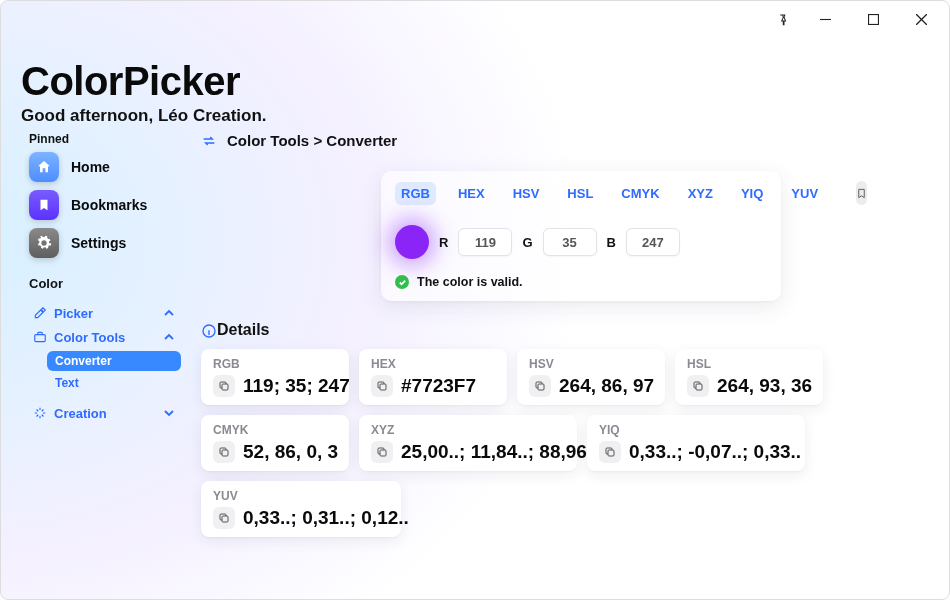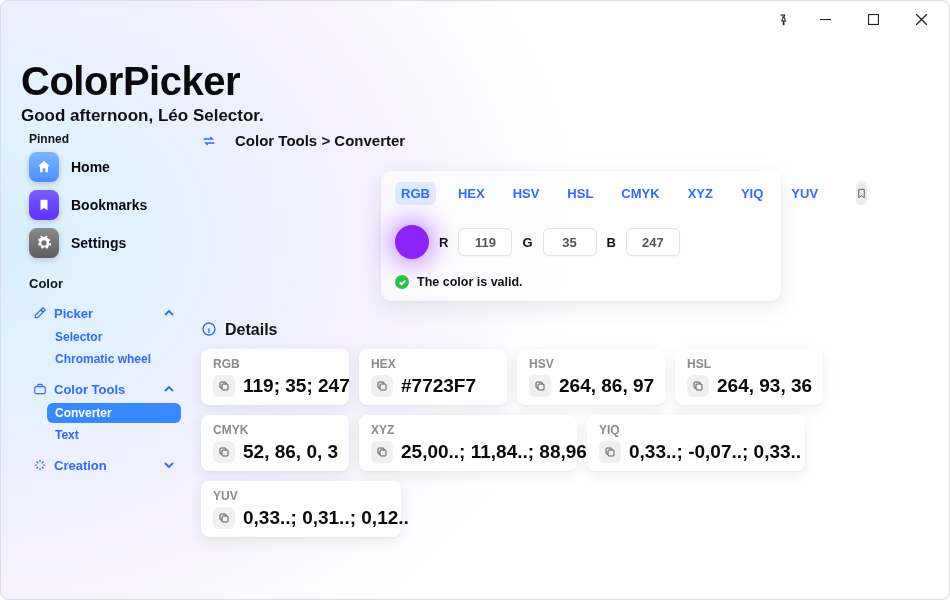--- a/index.html
+++ b/index.html
@@ -25,21 +25,21 @@
   .pin-icon.settings { background: linear-gradient(180deg,#8a8a8a,#5e5e5e); }
   .pin-text { font-size: 14px; font-weight: 700; color: #0a0a0a; }
   .tools-label { font-size: 13px; font-weight: 700; color: #111; margin: 10px 0 10px 0; }
   .nav-group-head { display: flex; justify-content: space-between; color: #2f6bff; font-weight: 700; font-size: 13px; padding: 4px 4px; cursor: pointer; }
   .nav-group-head .lead { display: flex; align-items: center; gap: 7px; }
   .nav-sub { display: flex; flex-direction: column; gap: 2px; margin: 2px 0 8px 18px; }
   .nav-sub-item { color: #2f6bff; font-size: 12px; font-weight: 600; padding: 3px 8px; border-radius: 6px; cursor: pointer; }
   .nav-sub-item.active { background: #3889ff; color: #fff; }
   .chevron { width: 16px; height: 16px; display: inline-flex; align-items: center; justify-content: center; }
   .main { flex: 1; padding-left: 20px; display: flex; flex-direction: column; min-width: 0; }
-  .breadcrumb { display: flex; align-items: center; gap: 18px; font-size: 15px; font-weight: 700; color: #111; }
+  .breadcrumb { display: flex; align-items: center; gap: 10px; font-size: 15px; font-weight: 700; color: #111; }
   .bc-icon { color: #2f6bff; display: inline-flex; }
   .converter-card {
     margin: 22px 0 0 180px; width: 400px; background: rgba(255,255,255,0.55);
     border-radius: 10px; box-shadow: 0 6px 22px rgba(60,60,100,0.10), 0 1px 3px rgba(0,0,0,0.04);
     padding: 10px 14px 12px 14px;
   }
   .tabs { display: flex; align-items: center; gap: 16px; font-size: 13px; font-weight: 800; color: #2f6bff; }
   .tab { padding: 4px 6px; border-radius: 6px; cursor: pointer; }
   .tab.active { background: #dfeaff; }
   .tab-spacer { flex: 1; }
@@ -48,21 +48,21 @@
   .swatch { width: 34px; height: 34px; border-radius: 50%; background: #8a24f7; box-shadow: 0 0 0 0 rgba(138,36,247,0.0), 0 0 22px 6px rgba(138,36,247,0.45); }
   .ch-label { font-weight: 800; font-size: 13px; color: #111; }
   .ch-input {
     width: 54px; height: 28px; border: 1px solid #e2e2e8; border-radius: 6px; background: #fff;
     text-align: center; font-size: 13px; font-weight: 600; color: #555; outline: none;
     box-shadow: 0 1px 2px rgba(0,0,0,0.04);
   }
   .status-row { display: flex; align-items: center; gap: 8px; margin-top: 16px; }
   .status-dot { width: 14px; height: 14px; border-radius: 50%; background: #2fbf4b; display: inline-flex; align-items: center; justify-content: center; }
   .status-text { font-size: 12.5px; font-weight: 700; color: #111; }
-  .details-head { display: flex; align-items: flex-start; gap: 8px; margin-top: 20px; color: #2f6bff; }
+  .details-head { display: flex; align-items: flex-end; margin-top: 20px; color: #2f6bff; }
   .details-title { font-size: 16px; font-weight: 800; color: #111; }
   .cards { display: flex; flex-wrap: wrap; gap: 10px; margin-top: 10px; width: 650px; }
   .card {
     background: #ffffff; border-radius: 8px; box-shadow: 0 4px 14px rgba(40,40,80,0.08), 0 1px 2px rgba(0,0,0,0.04);
     padding: 8px 12px; display: flex; flex-direction: column; gap: 4px; min-width: 140px;
   }
   .card-label { font-size: 12px; font-weight: 800; color: #8a8a92; }
   .card-row { display: flex; align-items: center; gap: 8px; }
   .copy-btn { width: 22px; height: 22px; border-radius: 6px; background: #f0f0f3; display: flex; align-items: center; justify-content: center; color: #555; cursor: pointer; flex-shrink: 0; }
   .card-value { font-size: 19px; font-weight: 800; color: #0a0a0a; white-space: nowrap; }
@@ -93,21 +93,21 @@
     </div>
     <div class="tb-btn">
       <svg width="11" height="11" viewBox="0 0 10 10">
           <path d="M0 0l10 10M10 0L0 10" stroke="currentColor" stroke-width="1.2"></path>
         </svg>
     </div>
   </div>
 
   <div class="content">
     <div class="app-title">ColorPicker</div>
-    <div class="greeting">Good afternoon, Léo Selector.</div>
+    <div class="greeting">Good afternoon, Léo Creation.</div>
 
     <div class="body">
       <div class="sidebar">
         <div class="side-label">Pinned</div>
 
         <div class="pinned-item">
           <div class="pin-icon home">
             <svg width="16" height="16" viewBox="0 0 24 24" fill="#fff">
                 <path d="M12 3l9 8h-3v9h-4v-6h-4v6H6v-9H3z"></path>
               </svg>
@@ -138,24 +138,20 @@
             <svg width="14" height="14" viewBox="0 0 24 24" fill="none" stroke="#2f6bff" stroke-width="2">
                 <path d="M17 3l4 4-3 3-4-4zM13 7l4 4-9 9H4v-4z"></path>
               </svg>
             <span>Picker</span>
           </span>
           <span class="chevron">
             <svg width="10" height="10" viewBox="0 0 10 10" fill="none" stroke="#2f6bff" stroke-width="1.8">
                 <path d="M1 7l4-4 4 4"></path>
               </svg>
           </span>
-        </div>
-        <div class="nav-sub">
-          <div class="nav-sub-item">Selector</div>
-          <div class="nav-sub-item">Chromatic wheel</div>
         </div>
 
         <div class="nav-group-head">
           <span class="lead">
             <svg width="14" height="14" viewBox="0 0 24 24" fill="none" stroke="#2f6bff" stroke-width="2">
                 <rect x="3" y="8" width="18" height="12" rx="2"></rect>
                 <path d="M8 8V6a2 2 0 012-2h4a2 2 0 012 2v2"></path>
               </svg>
             <span>Color Tools</span>
           </span>

